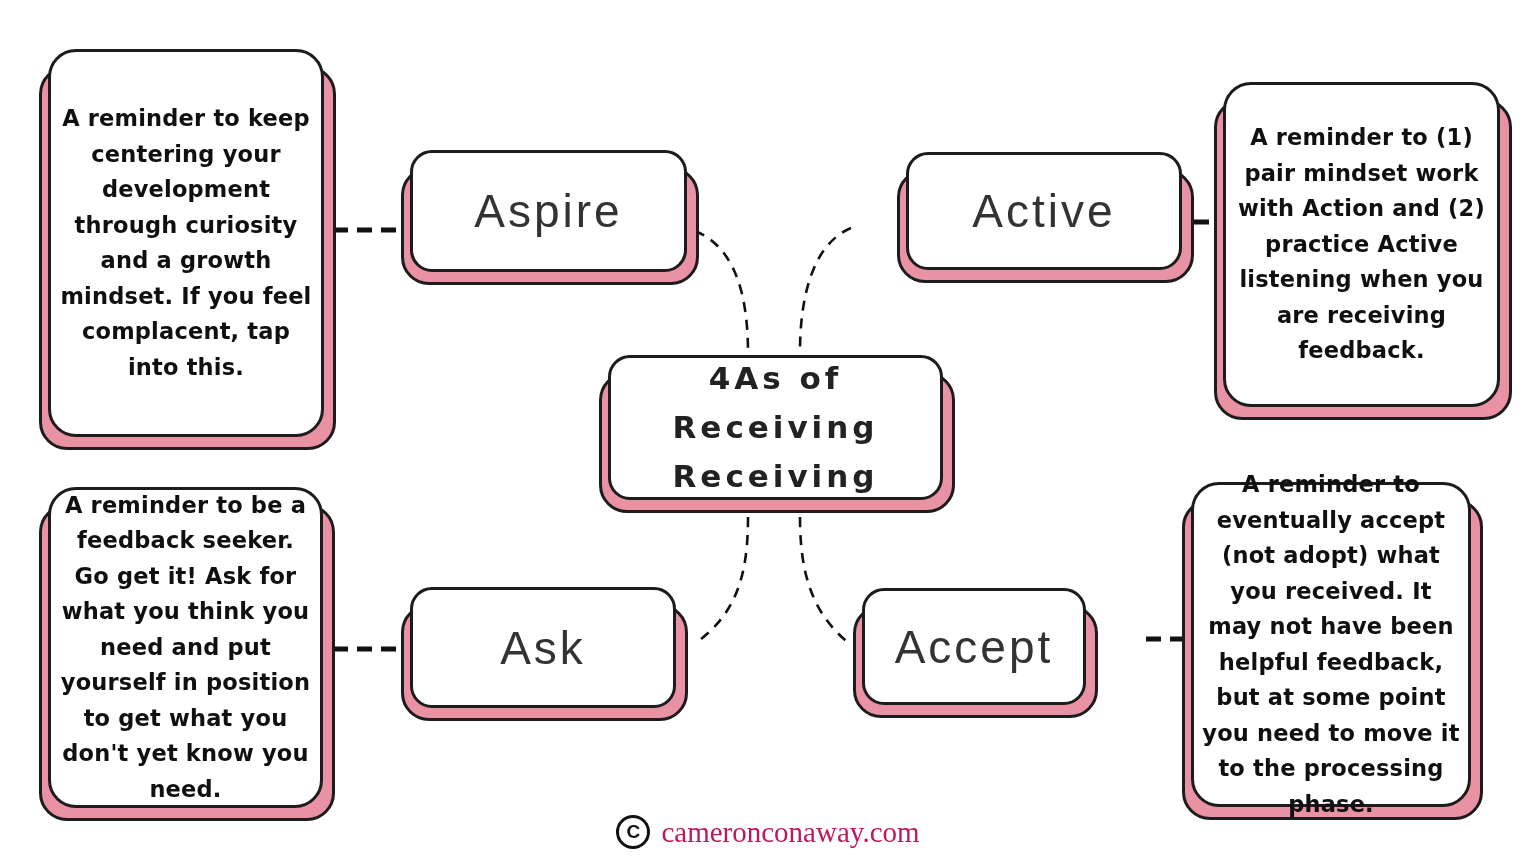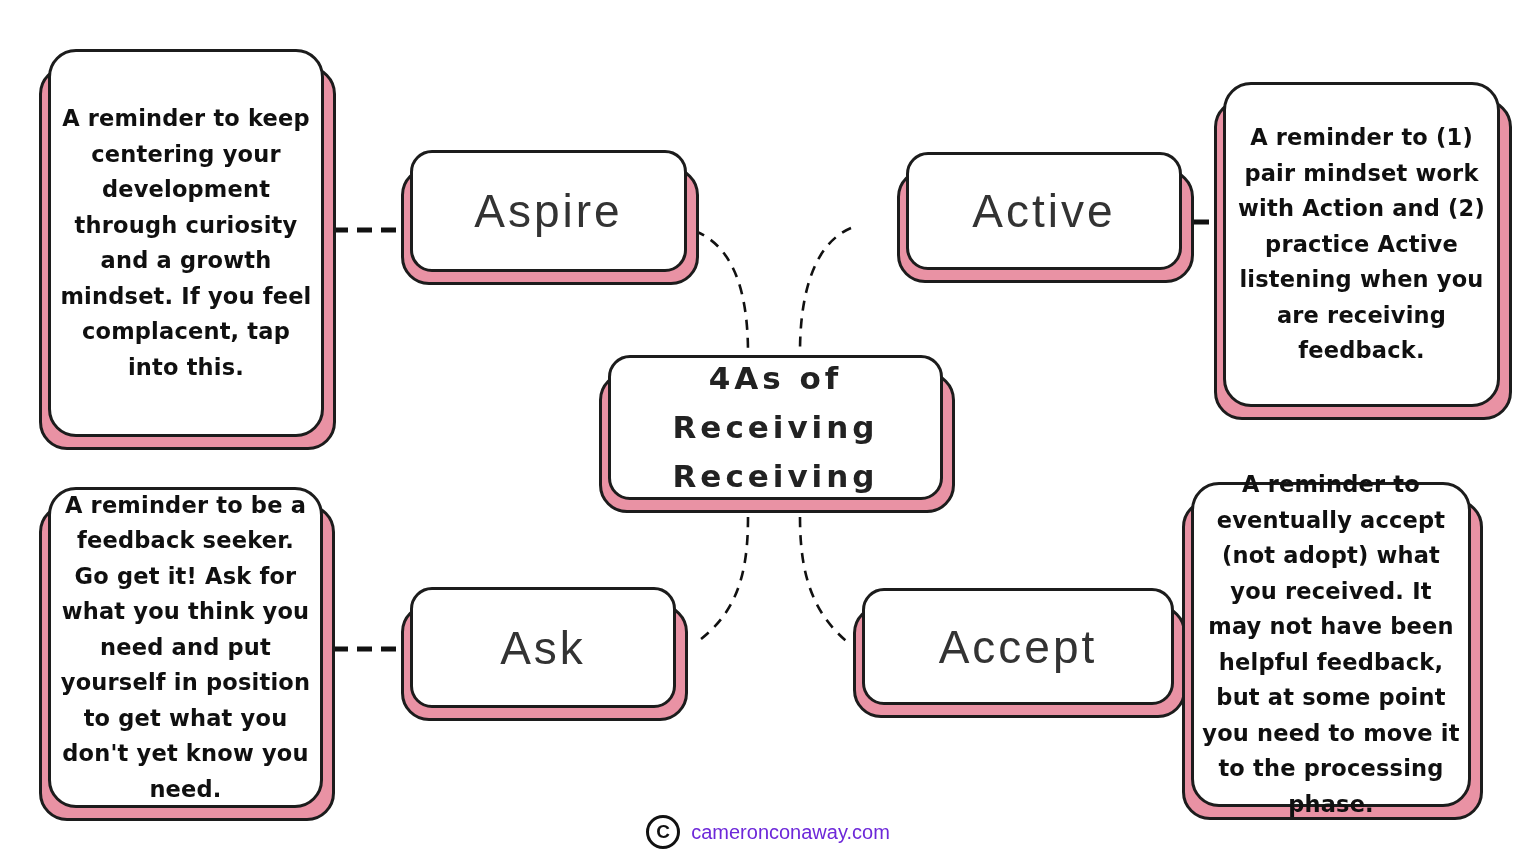--- a/index.html
+++ b/index.html
@@ -87,23 +87,23 @@
     border-radius: 50%;
     display: flex;
     align-items: center;
     justify-content: center;
     font-family: "Liberation Sans", sans-serif;
     font-weight: 700;
     font-size: 19px;
     color: #111111;
   }
   .footer-site {
-    font-family: Liberation Sans, sans-serif;
-    font-size: 20px;
-    color: #6d28d9;
+    font-family: Liberation Serif, serif;
+    font-size: 29px;
+    color: #be185d;
   }
 </style>
 </head>
 <body>
 
 <div class="canvas">
 
   <svg class="connectors" width="1536" height="864" viewBox="0 0 1536 864">
     <path class="hdash" d="M333,230 H403"></path>
     <path class="hdash" d="M1146,222 H1214"></path>
@@ -153,21 +153,21 @@
     <div class="face">A reminder to be a feedback seeker. Go get it! Ask for what you think you need and put yourself in position to get what you don't yet know you need.</div>
   </div>
 
   <div class="box" style="left:410px; top:587px; width:266px; height:121px;">
     <div class="shadow"></div>
     <div class="face">
         <span class="node-label">Ask</span>
       </div>
   </div>
 
-  <div class="box" style="left:862px; top:588px; width:312px; height:117px;">
+  <div class="box" style="left:862px; top:588px; width:224px; height:117px;">
     <div class="shadow"></div>
     <div class="face">
         <span class="node-label">Accept</span>
       </div>
   </div>
 
   <div class="box note" style="left:1191px; top:482px; width:280px; height:325px;">
     <div class="shadow"></div>
     <div class="face">A reminder to eventually accept (not adopt) what you received. It may not have been helpful feedback, but at some point you need to move it to the processing phase.</div>
   </div>

